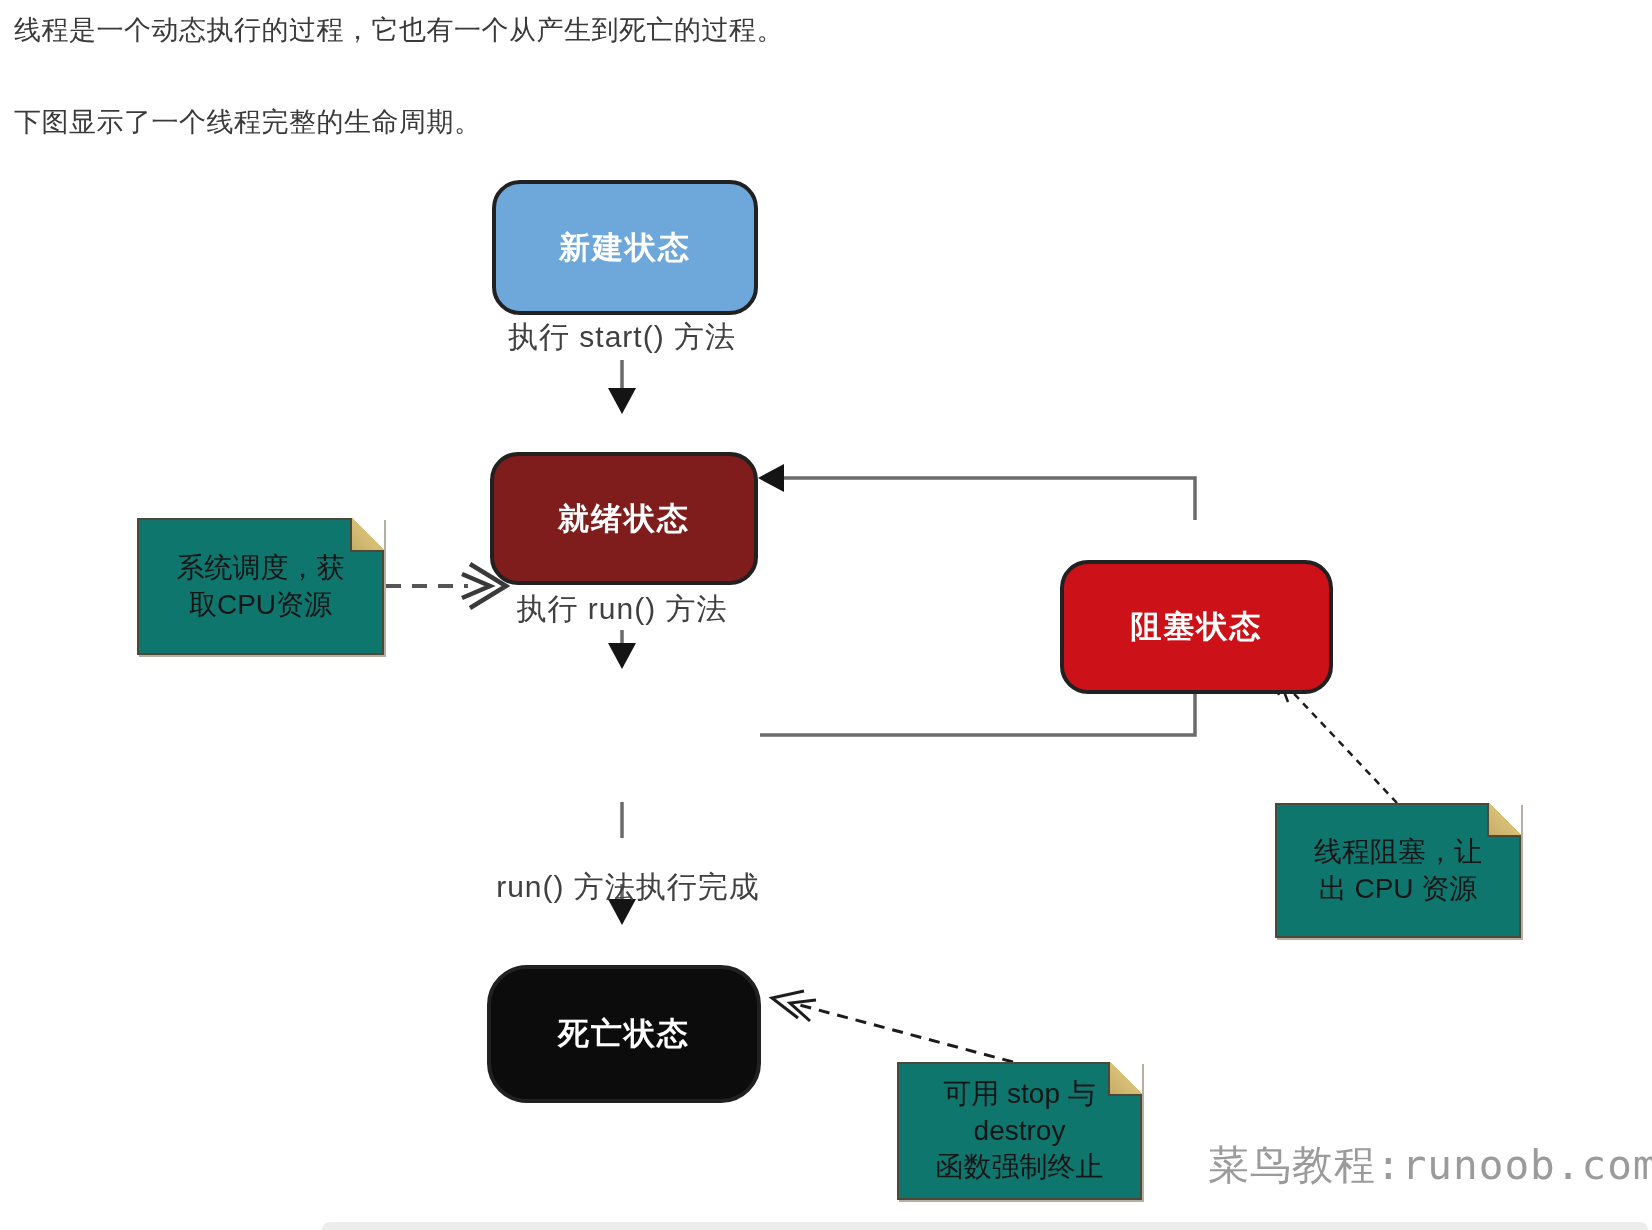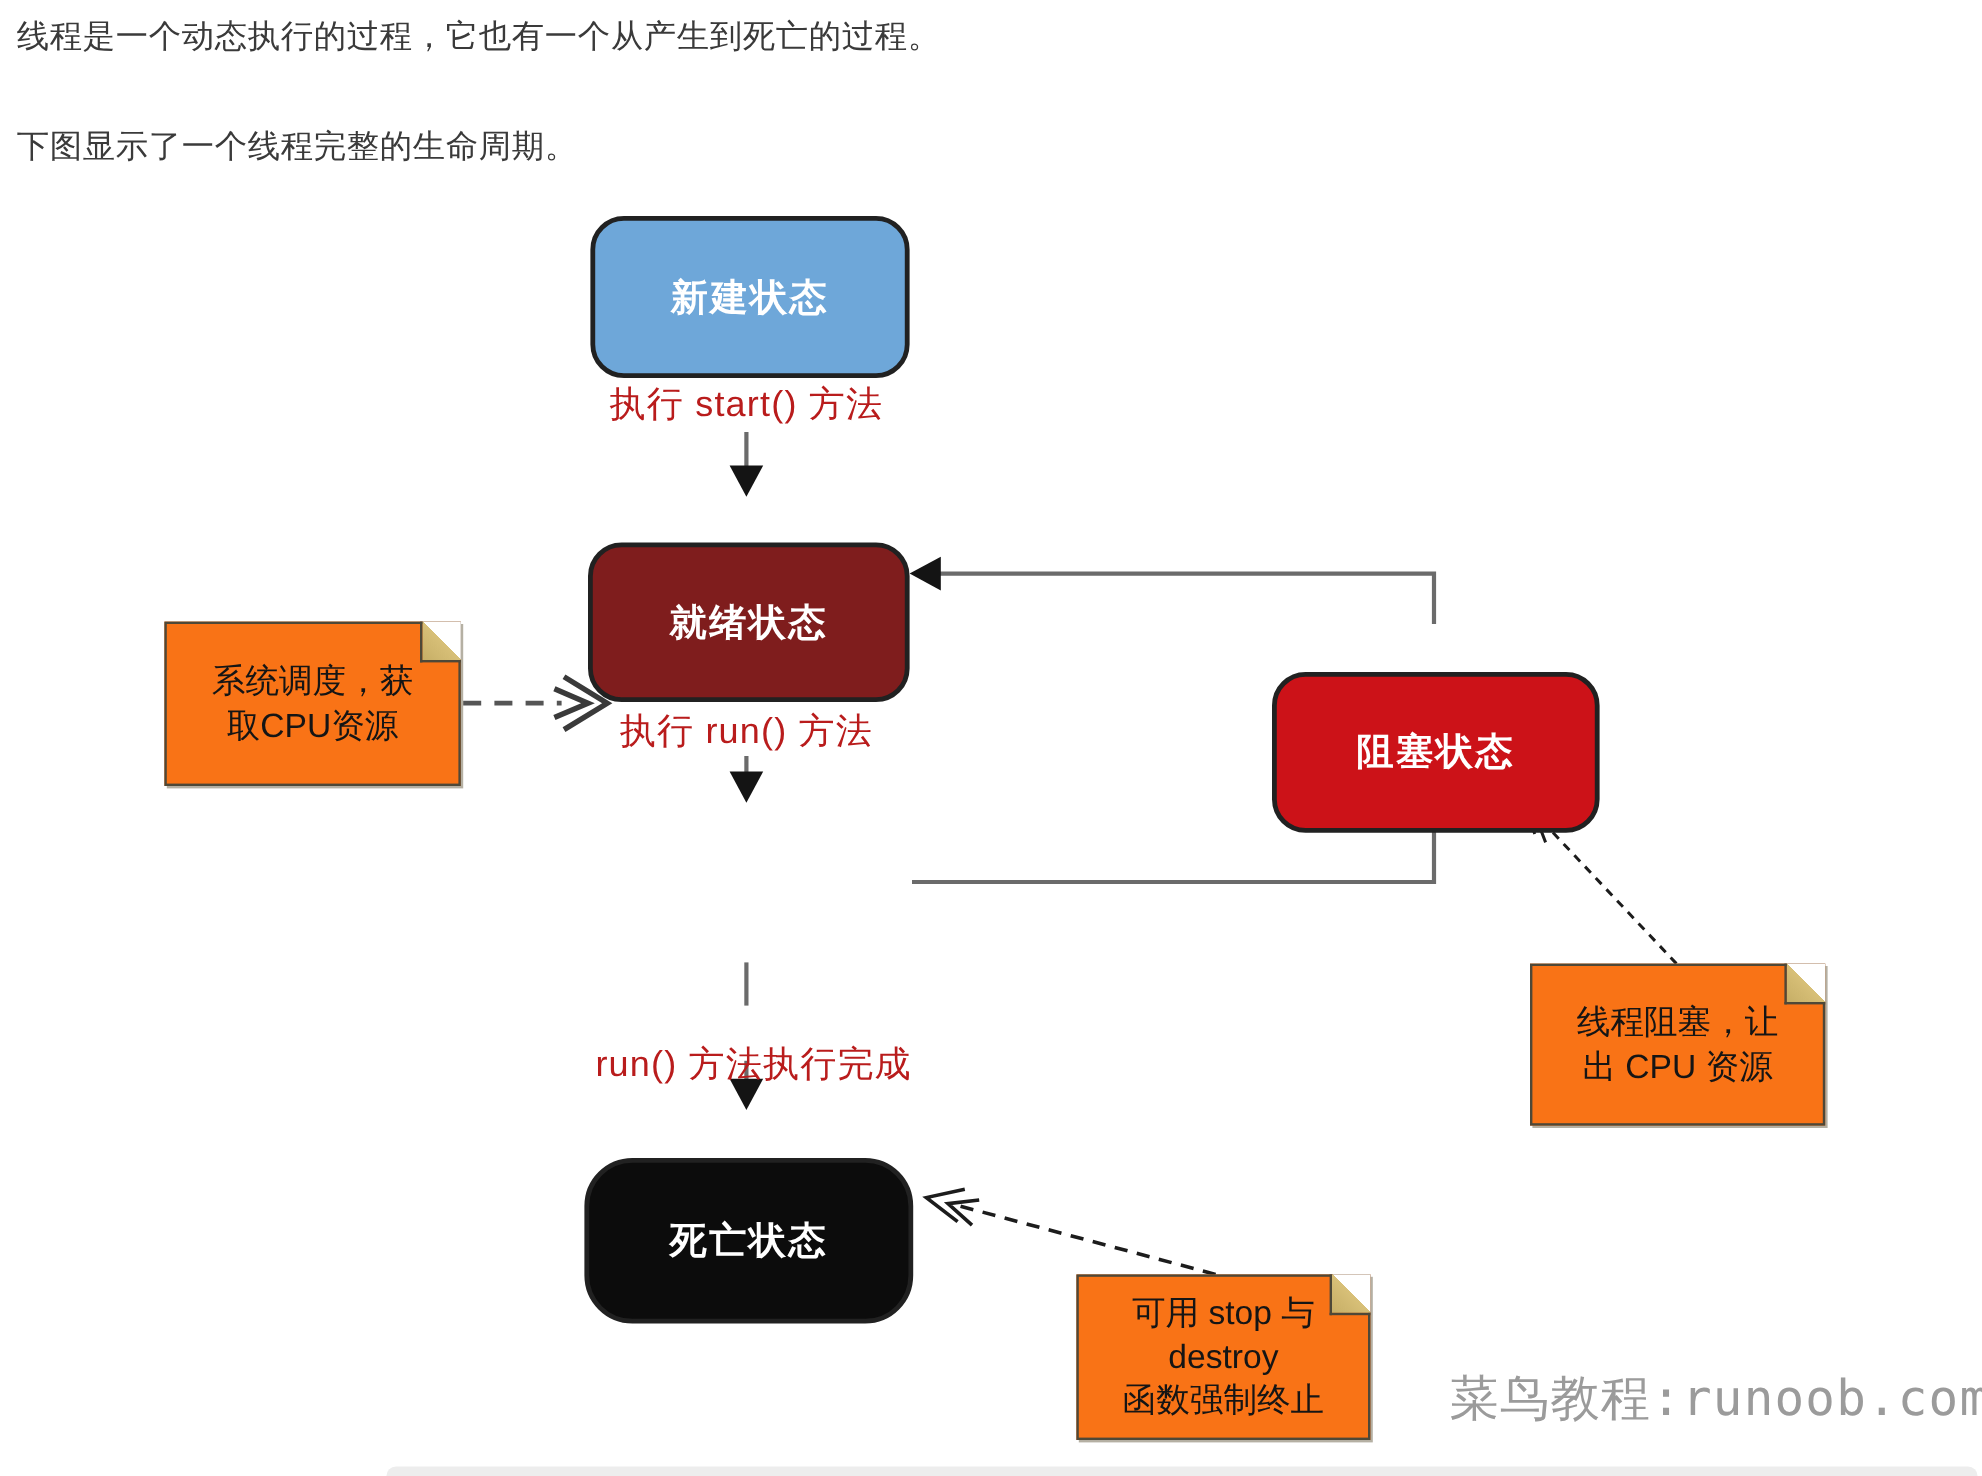--- a/index.html
+++ b/index.html
@@ -36,31 +36,31 @@
     color: #ffffff; font-weight: bold; font-size: 31px; letter-spacing: 2px; margin-top: 40px;
   }
   .node-new      { left: 492px; top: 140px; width: 266px; height: 135px; background: #6ea7d9; }
   .node-ready    { left: 490px; top: 412px; width: 268px; height: 133px; background: #7f1d1d; }
   .node-running  { left: 490px; top: 668px; width: 270px; height: 134px; background: #69a455; }
   .node-dead     { left: 487px; top: 925px; width: 274px; height: 138px; background: #0c0c0c; border-radius: 40px; }
   .node-blocked  { left: 1060px; top: 520px; width: 273px; height: 134px; background: #cc1218; }
 
   
   .edge-label {
-    position: absolute; color: #b91c1c; font-size: 30px;
+    position: absolute; color: #404040; font-size: 30px;
     text-align: center; white-space: nowrap; letter-spacing: 1px;
   }
   .edge-label.start        { left: 440px; top: 317px; width: 364px; }
   .edge-label.run          { left: 440px; top: 589px; width: 364px; }
   .edge-label.run-complete { left: 430px; top: 867px; width: 396px; }
 
   
   .note {
     position: absolute; box-sizing: border-box;
-    background: #f97316; border: 2px solid #4e4838;
+    background: #0f766e; border: 2px solid #4e4838;
     box-shadow: 2px 2px 0 rgba(90,80,50,0.45);
     display: flex; flex-direction: column; align-items: center; justify-content: center;
     color: #151515; font-size: 28px; line-height: 1.32; text-align: center;
   }
   .note-left   { left: 137px; top: 518px; width: 247px; height: 137px; }
   .note-right  { left: 1275px; top: 803px; width: 246px; height: 135px; }
   .note-bottom { left: 897px; top: 1062px; width: 245px; height: 138px; }
   .note .fold {
     position: absolute; top: -2px; right: -2px; width: 32px; height: 32px;
     background: linear-gradient(to bottom left,

